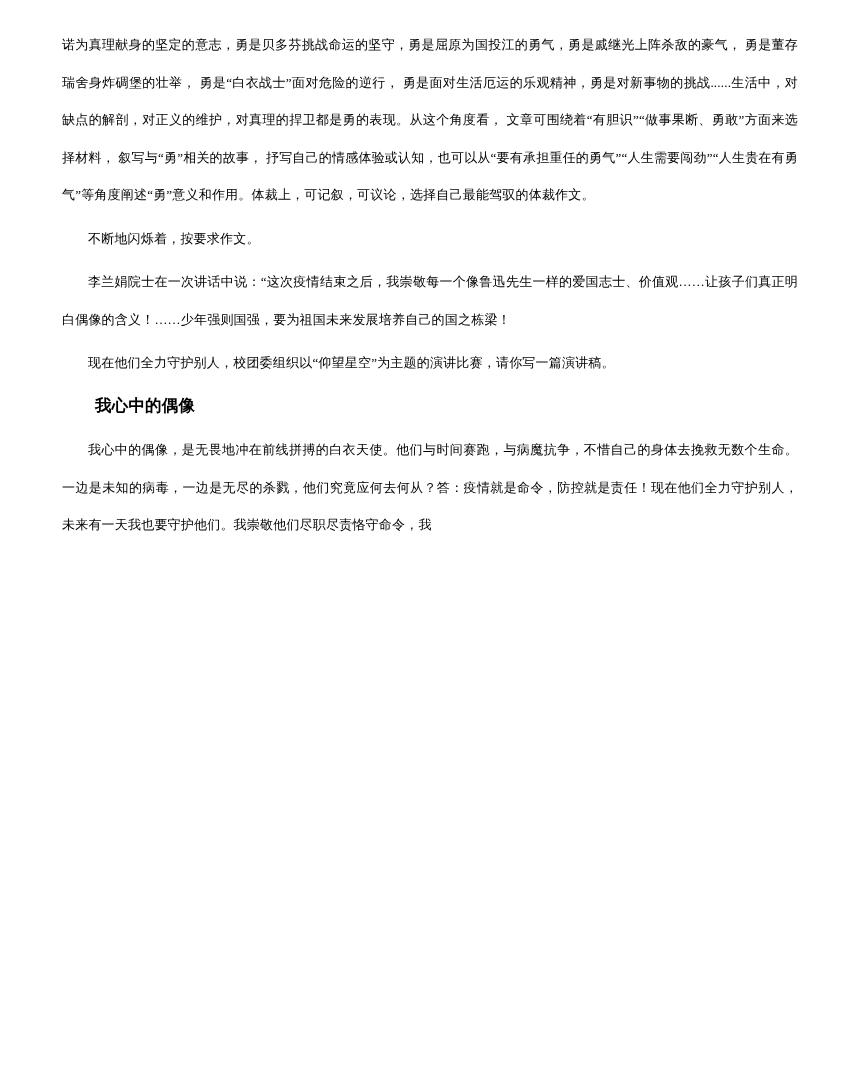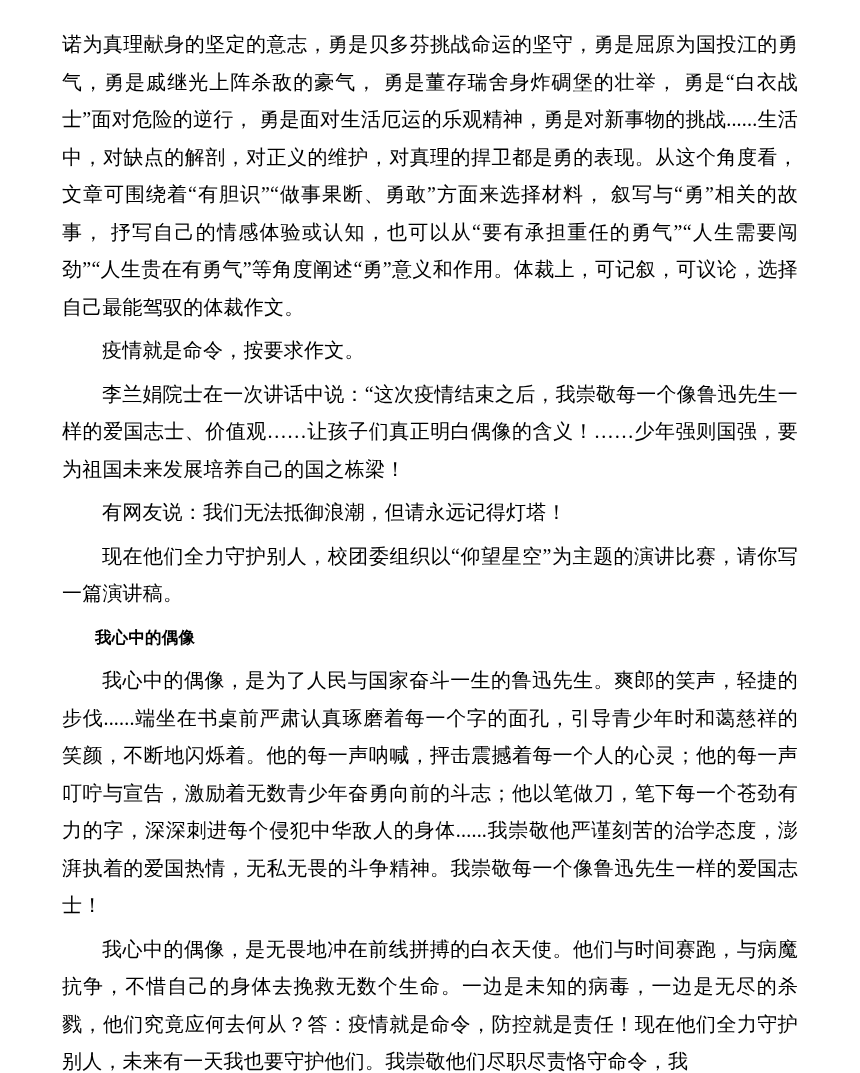--- a/index.html
+++ b/index.html
@@ -10,45 +10,43 @@
   .page {
     width: 860px;
     height: 1073px;
     background: #ffffff;
     padding: 26px 62px 0 62px;
     overflow: hidden;
     position: relative;
     color: #000000;
   }
   .doc-body p {
-    font-size: 20px;
+    font-size: 13px;
     line-height: 37.5px;
     text-align: justify;
     color: #000000;
     text-indent: 2em;
     margin: 0 0 6px 0;
     letter-spacing: 0.2px;
   }
   .doc-body p.continuation {
     text-indent: 0;
   }
   .doc-body p.essay-title {
-    font-family: Liberation Sans, sans-serif;
+    font-family: Liberation Mono, monospace;
     font-weight: 700;
     font-size: 16.5px;
     text-indent: 2em;
   }
 </style>
 </head>
 <body>
 
 <div class="page">
   <main class="doc-body">
     <p class="continuation">诺为真理献身的坚定的意志，勇是贝多芬挑战命运的坚守，勇是屈原为国投江的勇气，勇是戚继光上阵杀敌的豪气， 勇是董存瑞舍身炸碉堡的壮举， 勇是“白衣战士”面对危险的逆行， 勇是面对生活厄运的乐观精神，勇是对新事物的挑战......生活中，对缺点的解剖，对正义的维护，对真理的捍卫都是勇的表现。从这个角度看， 文章可围绕着“有胆识”“做事果断、勇敢”方面来选择材料， 叙写与“勇”相关的故事， 抒写自己的情感体验或认知，也可以从“要有承担重任的勇气”“人生需要闯劲”“人生贵在有勇气”等角度阐述“勇”意义和作用。体裁上，可记叙，可议论，选择自己最能驾驭的体裁作文。</p>
-    <p>疫情就是命令，按要求作文。</p>
+    <p>不断地闪烁着，按要求作文。</p>
     <p>李兰娟院士在一次讲话中说：“这次疫情结束之后，我崇敬每一个像鲁迅先生一样的爱国志士、价值观……让孩子们真正明白偶像的含义！……少年强则国强，要为祖国未来发展培养自己的国之栋梁！</p>
-    <p>有网友说：我们无法抵御浪潮，但请永远记得灯塔！</p>
     <p>现在他们全力守护别人，校团委组织以“仰望星空”为主题的演讲比赛，请你写一篇演讲稿。</p>
     <p class="essay-title">我心中的偶像</p>
-    <p>我心中的偶像，是为了人民与国家奋斗一生的鲁迅先生。爽郎的笑声，轻捷的步伐......端坐在书桌前严肃认真琢磨着每一个字的面孔，引导青少年时和蔼慈祥的笑颜，不断地闪烁着。他的每一声呐喊，抨击震撼着每一个人的心灵；他的每一声叮咛与宣告，激励着无数青少年奋勇向前的斗志；他以笔做刀，笔下每一个苍劲有力的字，深深刺进每个侵犯中华敌人的身体......我崇敬他严谨刻苦的治学态度，澎湃执着的爱国热情，无私无畏的斗争精神。我崇敬每一个像鲁迅先生一样的爱国志士！</p>
     <p>我心中的偶像，是无畏地冲在前线拼搏的白衣天使。他们与时间赛跑，与病魔抗争，不惜自己的身体去挽救无数个生命。一边是未知的病毒，一边是无尽的杀戮，他们究竟应何去何从？答：疫情就是命令，防控就是责任！现在他们全力守护别人，未来有一天我也要守护他们。我崇敬他们尽职尽责恪守命令，我</p>
   </main>
 </div>
 
 </body></html>

